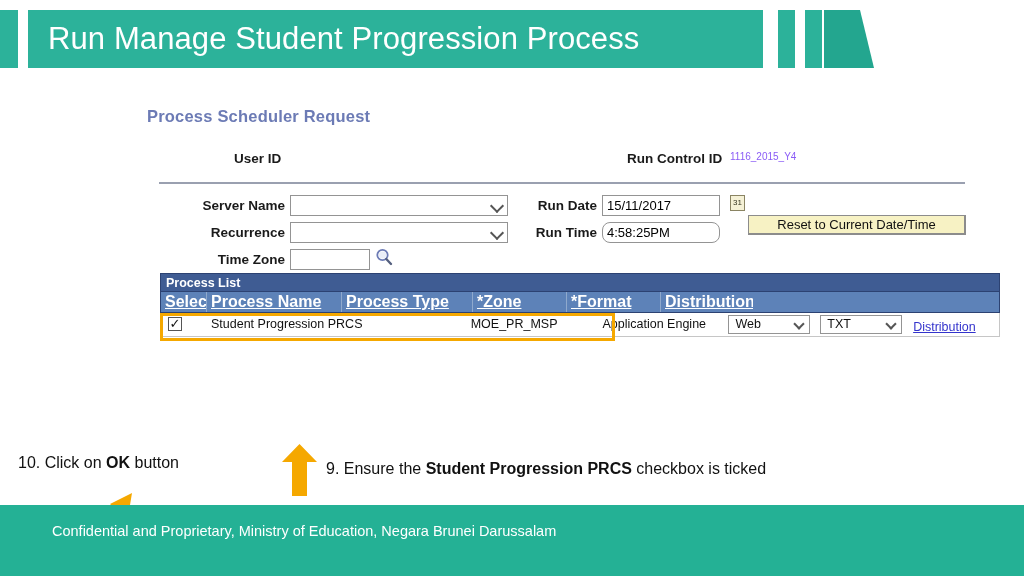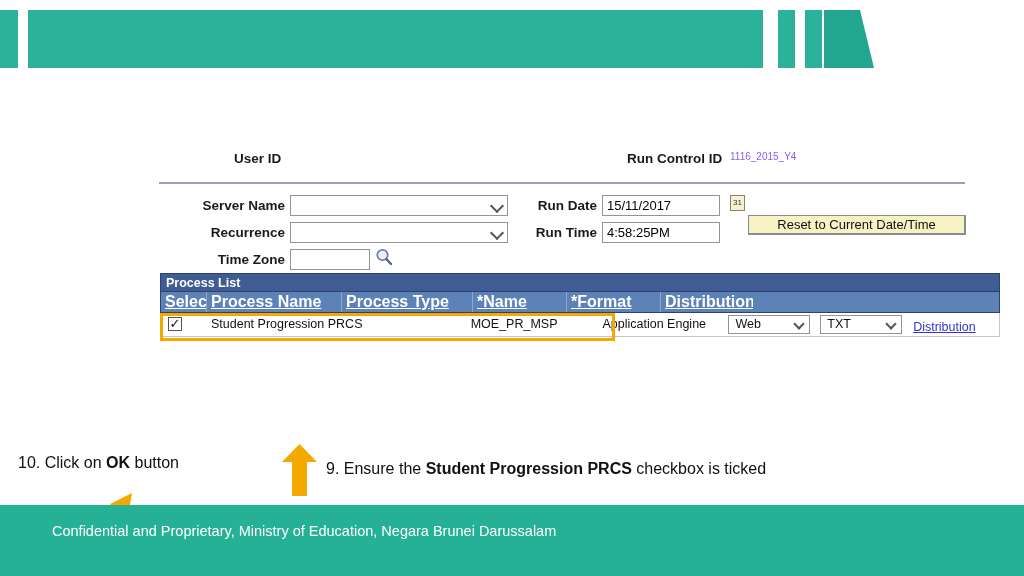--- a/index.html
+++ b/index.html
@@ -148,21 +148,21 @@
     border: 1px solid #8a8463;
     box-sizing: border-box;
     font-size: 8px;
     line-height: 13px;
     text-align: center;
     color: #33331f;
     font-family: "Liberation Sans", sans-serif;
   }
 
   #lbl-runtime   { left: 487px; top: 130px; width: 110px; }
-  #in-runtime    { left: 602px; top: 127px; width: 118px; height: 21px; }
+  #in-runtime    { left: 602px; top: 127px; width: 118px; height: 21px; border-radius: 8px; }
 
   #btn-reset {
     position: absolute;
     left: 748px; top: 120px;
     width: 218px; height: 20px;
     background: #F7F2C4;
     border: 1px solid #8c8c8c;
     border-right: 2px solid #8c8c8c;
     border-bottom: 2px solid #8c8c8c;
     box-sizing: border-box;
@@ -384,24 +384,26 @@
 </style>
 </head>
 <body>
 
 <div id="title-banner">
   <div class="ban-block" id="ban-left-stub"></div>
   <div class="ban-block" id="ban-main"></div>
   <div class="ban-block" id="ban-bar-a"></div>
   <div class="ban-block" id="ban-bar-b"></div>
   <div id="ban-wedge"></div>
+  <div id="banner-title">Run Manage Student Progression Process</div>
 </div>
 
 <div id="app-screenshot">
 
+  <div id="section-heading">Process Scheduler Request</div>
 
   <div id="userid-label">User ID</div>
   <div id="runctl-label">Run Control ID</div>
   <div id="runctl-value">1116_2015_Y4</div>
 
   <div id="form-rule" style="position:absolute;left:159px;top:87px;width:806px;height:2px;background:#9aa0b0;"></div>
 
   <div class="f-label" id="lbl-server">Server Name</div>
   <div class="f-input" id="in-server"></div>
   <div class="sel-caret" id="caret-server"></div>
@@ -429,21 +431,21 @@
 
   <div id="btn-reset">Reset to Current Date/Time</div>
 
   <div id="process-list">
     <div id="pl-caption">Process List</div>
 
     <div id="pl-header">
       <div class="pl-th c-select"><span>Select</span></div>
       <div class="pl-th c-pname"><span>Process Name</span></div>
       <div class="pl-th c-ptype"><span>Process Type</span></div>
-      <div class="pl-th c-type"><span>*Name</span></div>
+      <div class="pl-th c-type"><span>*Zone</span></div>
       <div class="pl-th c-format"><span>*Format</span></div>
       <div class="pl-th c-dist"><span>Distribution</span></div>
     </div>
 
     <div id="pl-row">
       <div class="pl-td c-select">
         <div id="row-checkbox">✓</div>
       </div>
       <div class="pl-td c-desc">Student Progression PRCS</div>
       <div class="pl-td c-pname">MOE_PR_MSP</div>

